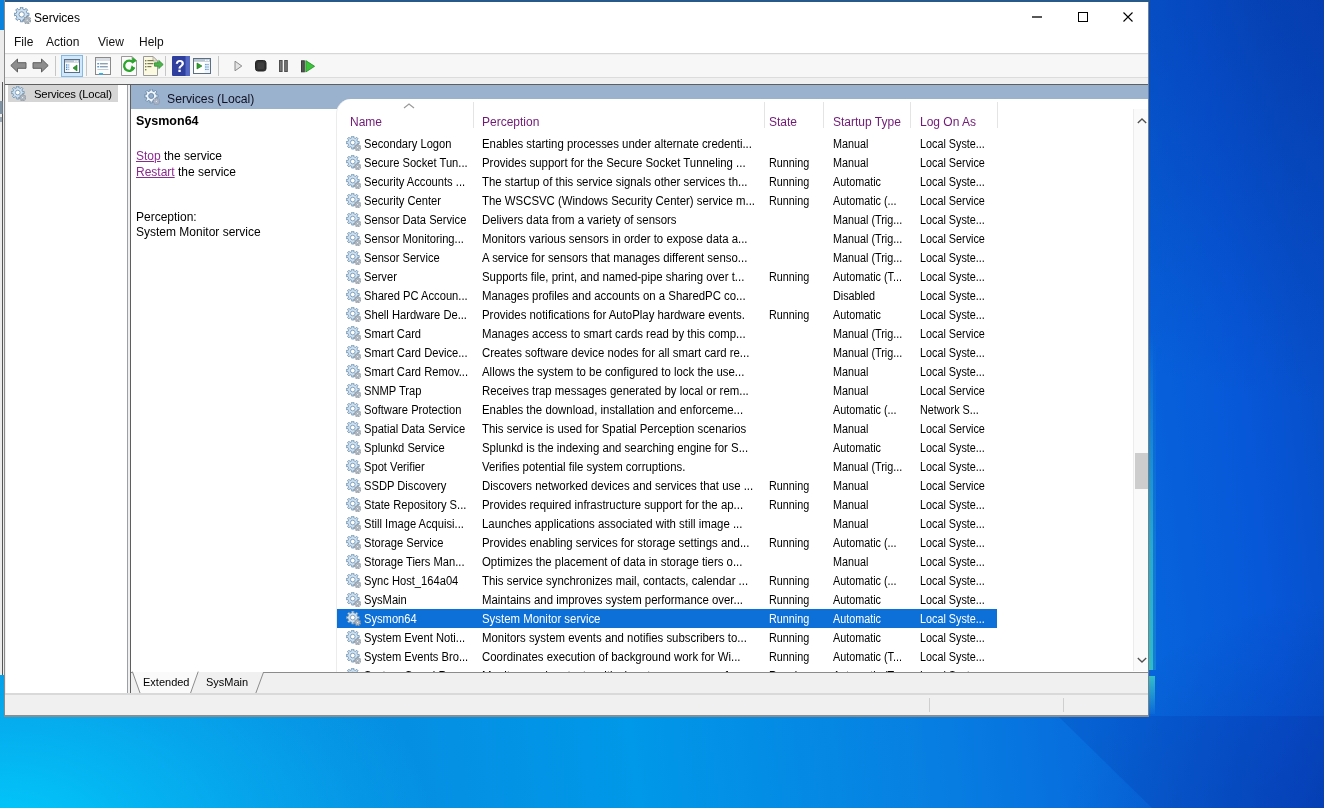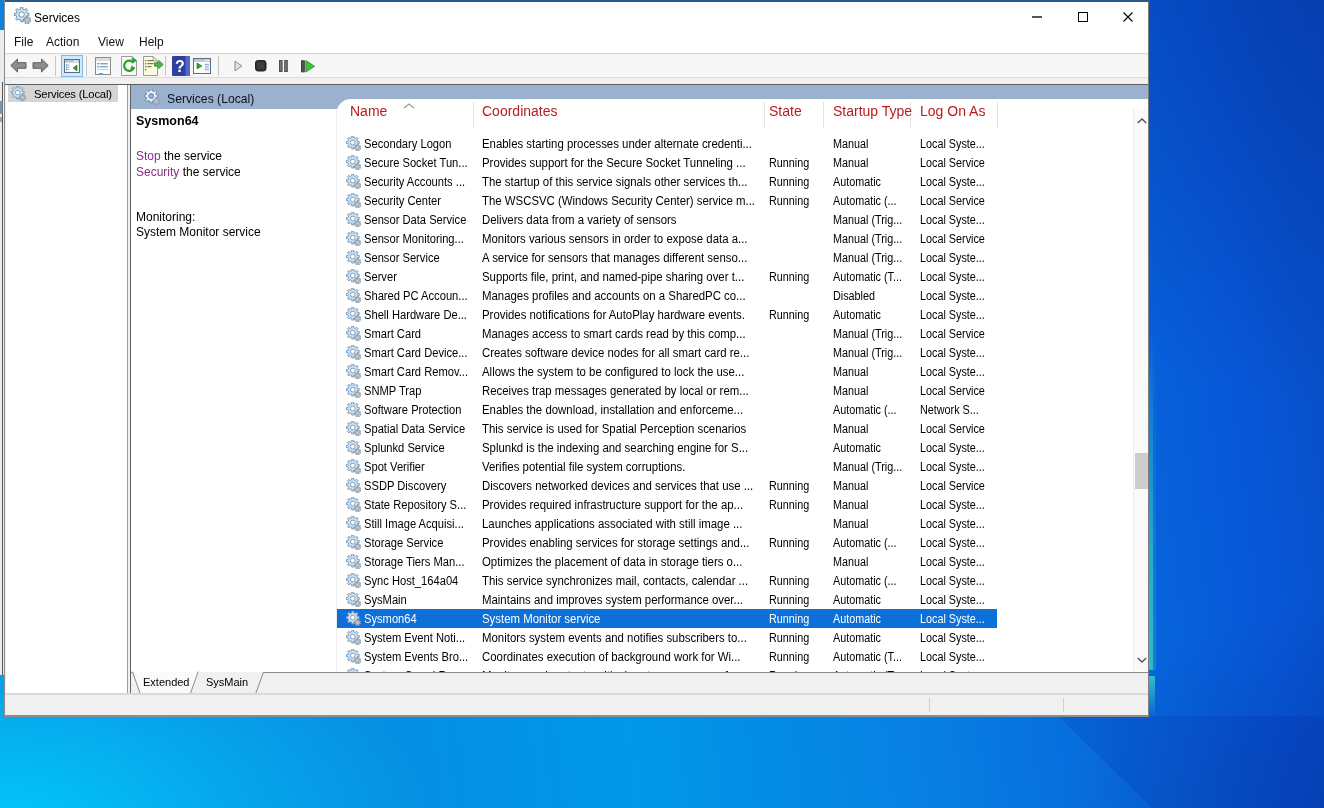--- a/index.html
+++ b/index.html
@@ -42,25 +42,25 @@
 
 #content{position:absolute;left:125px;top:84px;width:1018px;height:631px;background:#f0f0f0;border-left:1px solid #5f5f5f}
 #bluebar{position:absolute;left:0;top:1px;width:1017px;height:24px;background:#9bb2ce}
 #bluebar .t{position:absolute;left:36px;top:6.5px;font-size:12.2px;color:#101022}
 #descpane{position:absolute;left:0;top:25px;width:206px;height:563px;background:#fff;font-size:12px;color:#000}
 #descpane .b{position:absolute;left:5px;top:5px;font-weight:bold;font-size:12.5px}
 #descpane .l1{position:absolute;left:5px;top:40px}
 #descpane .l2{position:absolute;left:5px;top:55.5px}
 #descpane .l3{position:absolute;left:5px;top:101px}
 #descpane .l4{position:absolute;left:5px;top:115.5px}
-a.lnk{color:#8b2a8d;}
+a.lnk{color:#8b2a8d;text-decoration:underline}
 #listpane{position:absolute;left:205px;top:15px;width:812px;height:573px;background:#fff;border-top-left-radius:15px;border-left:1px solid #ececec;overflow:hidden}
 
 .hsep{position:absolute;top:3px;width:1px;height:26px;background:#e4e4e4}
-.htxt{position:absolute;top:4px;font-size:14px;color:#b91c1c;white-space:nowrap}
+.htxt{position:absolute;top:16px;font-size:12px;color:#701a75;white-space:nowrap}
 #sort{position:absolute;left:66px;top:4px}
 .row{position:absolute;left:0;width:796px;height:19px;font-size:12px;color:#000;white-space:nowrap}
 .row span{position:absolute;top:2.5px;overflow:hidden;transform-origin:0 50%}
 .cn{transform:scaleX(.93)}.cd{transform:scaleX(.95)}
 .cs,.cst,.clo{transform:scaleX(.9)}
 .row .gi{position:absolute;left:9px;top:2px}
 .cn{left:27px;width:118px}
 .cd{left:145px;width:298px}
 .cs{left:432px;width:54px}
 .cst{left:496px;width:80px}
@@ -230,35 +230,35 @@
  <div id="content">
   <div id="bluebar">
    <svg class="abs" style="left:13px;top:4px" width="16" height="16" viewBox="0 0 16 16">
           <use href="#wgear"></use>
         </svg>
    <span class="t">Services (Local)</span>
   </div>
   <div id="descpane">
    <div class="b">Sysmon64</div>
    <div class="l1"><a class="lnk">Stop</a> the service</div>
-   <div class="l2"><a class="lnk">Security</a> the service</div>
-   <div class="l3">Monitoring:</div>
+   <div class="l2"><a class="lnk">Restart</a> the service</div>
+   <div class="l3">Perception:</div>
    <div class="l4">System Monitor service</div>
   </div>
   <div id="listpane">
    <div class="hsep" style="left:136px"></div>
    <div class="hsep" style="left:427px"></div>
    <div class="hsep" style="left:486px"></div>
    <div class="hsep" style="left:572.5px"></div>
    <div class="hsep" style="left:660px"></div>
    <span class="htxt" style="left:13px">Name</span>
    <svg id="sort" width="12" height="6">
           <path d="M1 5 L6 1 L11 5" fill="none" stroke="#9a9a9a" stroke-width="1.2"></path>
         </svg>
-   <span class="htxt" style="left:145px">Coordinates</span>
+   <span class="htxt" style="left:145px">Perception</span>
    <span class="htxt" style="left:432px">State</span>
    <span class="htxt" style="left:496px">Startup Type</span>
    <span class="htxt" style="left:583px">Log On As</span>
    <div id="rowwrap" style="position:absolute;left:0;top:-99px;width:796px;height:700px">
 <div class="row" style="top:134.0px">
             <svg class="gi" width="15" height="15" viewBox="0 0 16 16">
               <use href="#gear"></use>
             </svg>
             <span class="cn">Secondary Logon</span>
             <span class="cd">Enables starting processes under alternate credenti...</span>

